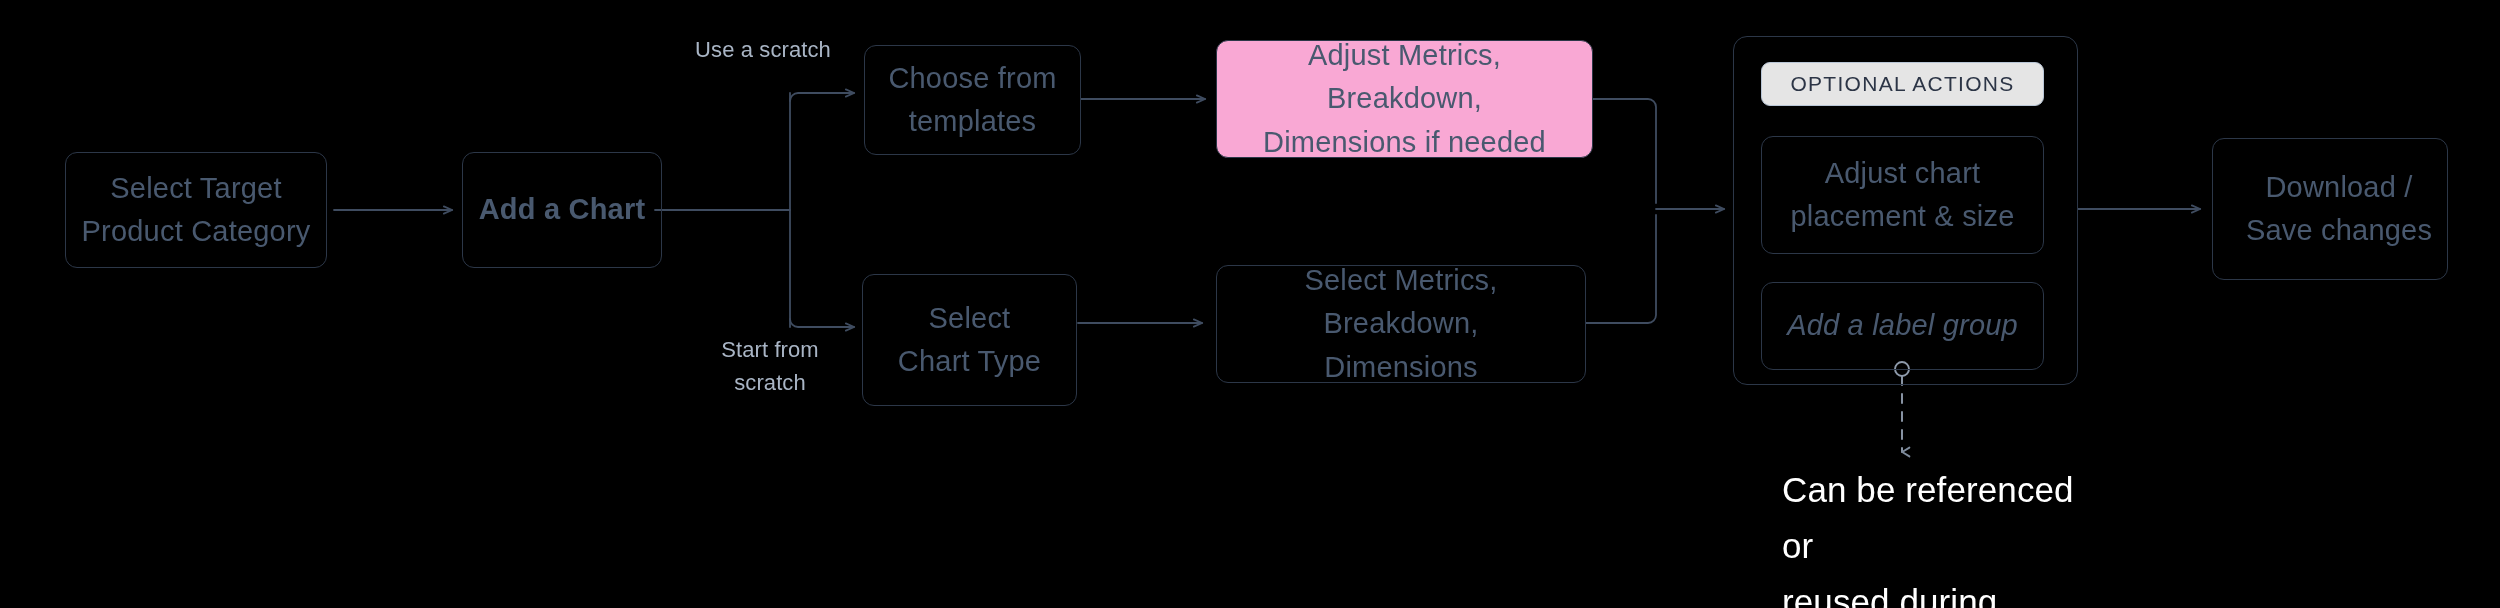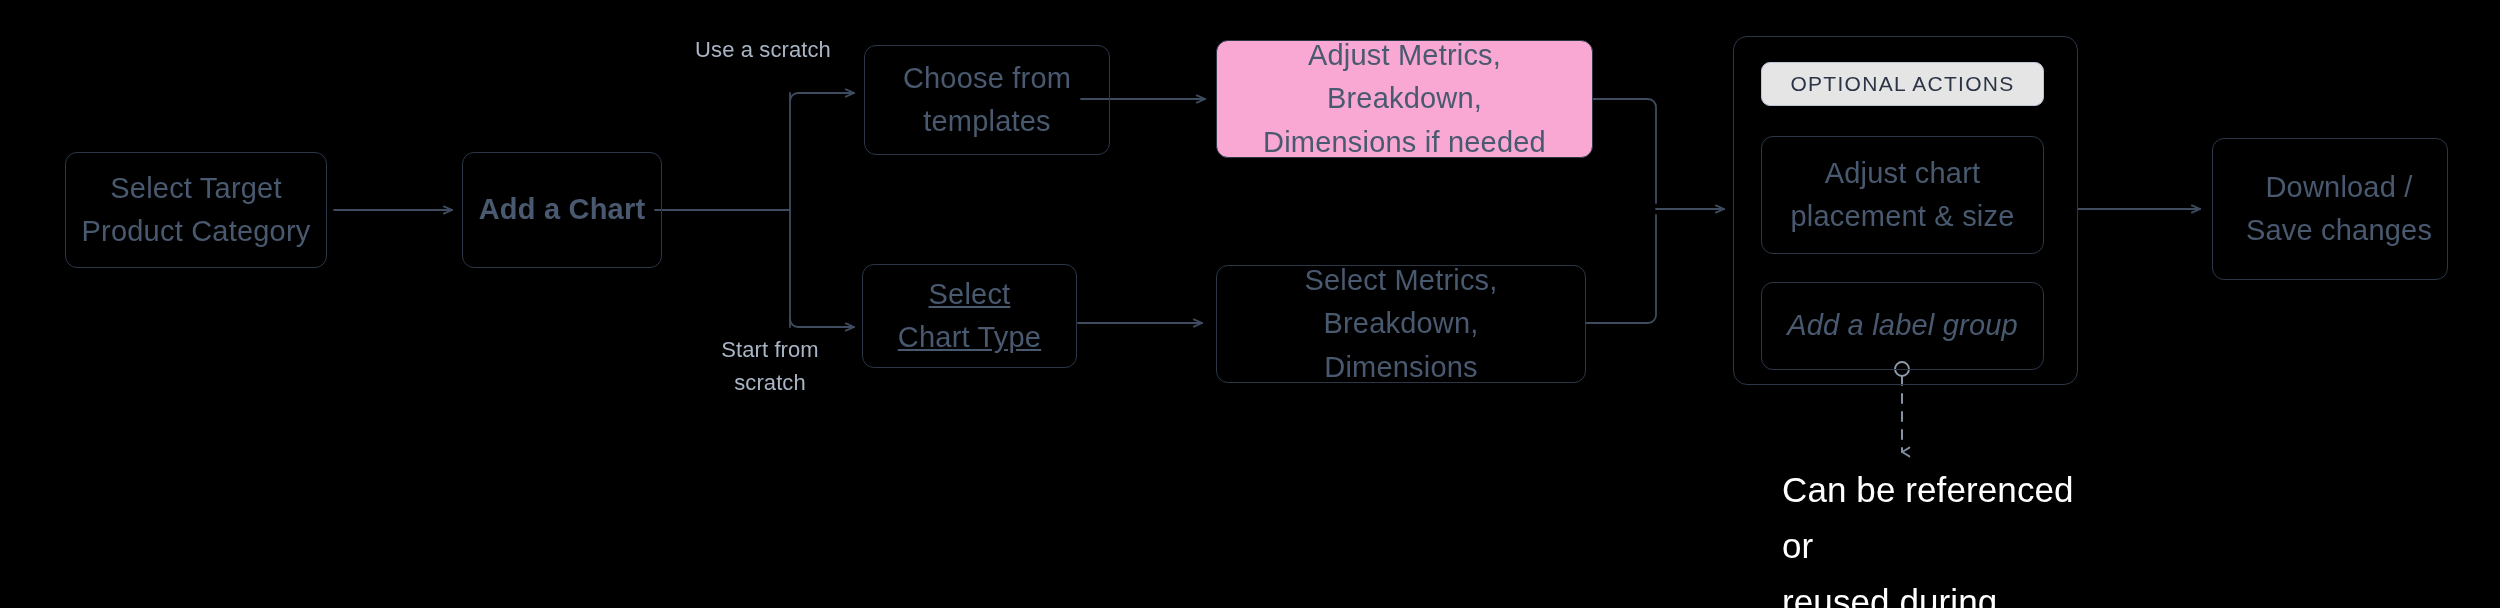--- a/index.html
+++ b/index.html
@@ -98,27 +98,27 @@
       <circle cx="1902" cy="369" r="7" fill="none" stroke="#8e9aab" stroke-width="1.9"></circle>
       <path d="M1902,376 L1902,452" fill="none" stroke="#8e9aab" stroke-width="1.9" stroke-dasharray="9 9" stroke-linecap="round" marker-end="url(#ahd)"></path>
     </g>
   </svg>
 
   <div class="node" style="left: 65px; top: 152px; width: 262px; height: 116px; white-space: pre-line;">Select Target
 Product Category</div>
 
   <div class="node" style="left: 462px; top: 152px; width: 200px; height: 116px; white-space: pre-line; font-weight: bold;">Add a Chart</div>
 
-  <div class="node" style="left: 864px; top: 45px; width: 246px; height: 110px; white-space: pre-line;">Choose from
+  <div class="node" style="left: 864px; top: 45px; width: 217px; height: 110px; white-space: pre-line;">Choose from
 templates</div>
 
   <div class="node tint" style="left: 1216px; top: 40px; width: 377px; height: 118px; white-space: pre-line;">Adjust Metrics, Breakdown,
 Dimensions if needed</div>
 
-  <div class="node" style="left: 862px; top: 264px; width: 215px; height: 104px; white-space: pre-line; text-decoration: underline;">Select
+  <div class="node" style="left: 862px; top: 274px; width: 215px; height: 132px; white-space: pre-line;">Select
 Chart Type</div>
 
   <div class="node" style="left: 1216px; top: 265px; width: 370px; height: 118px; white-space: pre-line;">Select Metrics, Breakdown,
 Dimensions</div>
 
   <div class="node" style="left: 2212px; top: 138px; width: 236px; height: 142px; white-space: pre-line; padding-left: 32px;">Download /
 Save changes</div>
 
   <div class="branch-label" style="left: 688px; top: 33px; width: 150px; white-space: pre-line;">Use a scratch</div>
 

